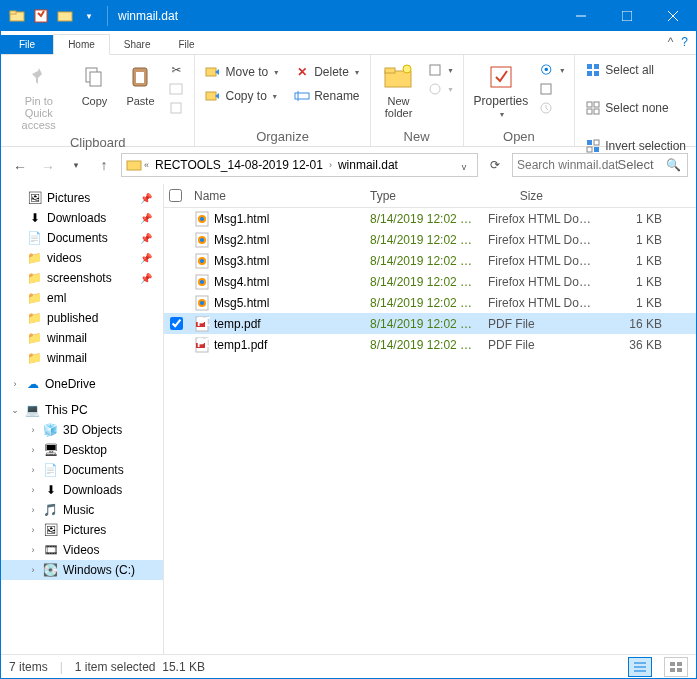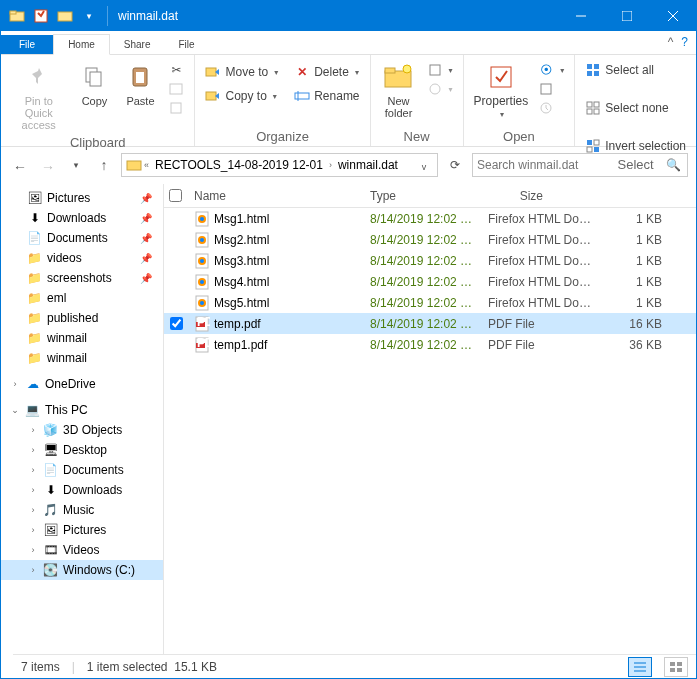--- a/index.html
+++ b/index.html
@@ -35,21 +35,21 @@
 
 .addr{height:36px;display:flex;align-items:center;padding:0 8px;gap:6px}
 .navbtn{width:22px;height:22px;display:flex;align-items:center;justify-content:center;color:#555}
 .navbtn.disabled{opacity:.4}
 .navbtn .arr{font-size:14px}
 .path{flex:1;height:24px;border:1px solid #ccc;display:flex;align-items:center;padding:0 4px;gap:2px;position:relative}
 .path .seg{padding:0 4px;font-size:12px;color:#000}
 .path .chev{color:#666;font-size:9px}
 .path .dropzone{position:absolute;right:2px;top:2px;display:flex;gap:2px}
 .refresh{width:22px;height:22px;display:flex;align-items:center;justify-content:center;color:#555}
-.search{width:216px;height:24px;border:1px solid #ccc;display:flex;align-items:center;padding:0 4px;color:#888;position:relative}
+.search{width:176px;height:24px;border:1px solid #ccc;display:flex;align-items:center;padding:0 4px;color:#888;position:relative}
 .search input{border:none;outline:none;flex:1;font-size:12px;background:transparent}
 .search .sico{position:absolute;right:6px;color:#666}
 
 .main{position:absolute;top:183px;left:0;right:0;bottom:24px;display:flex}
 .navpane{width:163px;border-right:1px solid #e5e5e5;overflow-y:auto;padding:4px 0;position:relative}
 .navitem{display:flex;align-items:center;gap:4px;padding:2px 4px 2px 8px;font-size:12px;color:#000;white-space:nowrap}
 .navitem .exp{width:12px;color:#666;font-size:9px;text-align:center}
 .navitem .ico{width:16px;height:16px;display:flex;align-items:center;justify-content:center}
 .navitem .pin{margin-left:auto;color:#777;font-size:10px;padding-right:6px}
 .navitem.selected{background:#cce8ff}
@@ -68,21 +68,21 @@
 .row{height:21px;display:flex;align-items:center;font-size:12px}
 .row.sel{background:#cce8ff}
 .row .c{padding:0 6px;overflow:hidden;text-overflow:ellipsis;white-space:nowrap}
 .row .cb{width:24px;display:flex;justify-content:center}
 .row .name{width:176px;display:flex;align-items:center;gap:4px}
 .row .date{width:118px;color:#4d7c0f}
 .row .type{width:116px;color:#555}
 .row .size{width:70px;text-align:right;color:#555}
 .fico{width:16px;height:16px;display:flex;align-items:center;justify-content:center}
 
-.status{position:absolute;bottom:0;left:12px;right:0;height:24px;border-top:1px solid #e5e5e5;display:flex;align-items:center;padding:0 8px;font-size:12px;color:#444;gap:12px}
+.status{position:absolute;bottom:0;left:0;right:0;height:24px;border-top:1px solid #e5e5e5;display:flex;align-items:center;padding:0 8px;font-size:12px;color:#444;gap:12px}
 .status .sep{color:#ccc}
 .status .spacer{flex:1}
 .viewbtn{width:24px;height:20px;border:1px solid #ccc;display:flex;align-items:center;justify-content:center;color:#0078d7}
 .viewbtn.active{background:#cce8ff;border-color:#0078d7}
 input[type=checkbox]{width:13px;height:13px}
 
 svg{display:block}
 </style>
 </head>
 <body>

